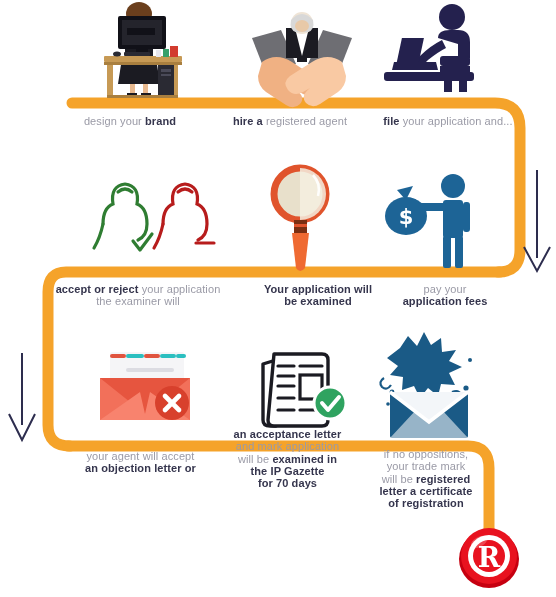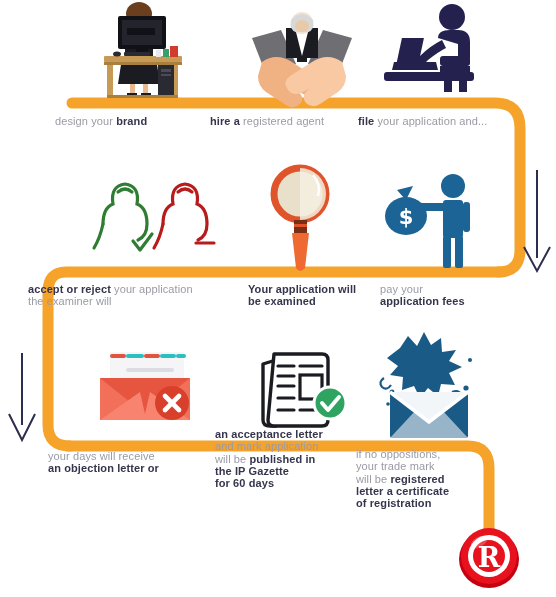--- a/index.html
+++ b/index.html
@@ -9,30 +9,30 @@
     font-family:"Liberation Sans","DejaVu Sans",sans-serif;
     color:#3d3d52;
   }
   #infographic{position:absolute;inset:0;width:556px;height:597px;}
   .layer{position:absolute;left:0;top:0;width:556px;height:597px;}
   #path-layer{z-index:1;}
   #icon-layer{z-index:2;}
   #text-layer{z-index:3;}
 
   .caption{
-    position:absolute;line-height:1.12;
+    position:absolute;text-align:center;line-height:1.12;
     font-size:11px;color:#9a9aa6;letter-spacing:.1px;
   }
   .caption b{color:#35354d;font-weight:bold;}
   .caption .ln{display:block;white-space:nowrap;}
 
   
   #cap-brand{left:55px;top:115px;width:150px;}
   #cap-agent{left:210px;top:115px;width:160px;}
-  #cap-file{left:358px;top:115px;width:180px;text-align:left;}
+  #cap-file{left:358px;top:115px;width:180px;text-align:center;}
 
   
   #cap-examiner{left:28px;top:283px;width:220px;}
   #cap-examined{left:248px;top:283px;width:140px;}
   #cap-fees{left:380px;top:283px;width:130px;}
 
   
   #cap-objection{left:48px;top:450px;width:185px;}
   #cap-acceptance{left:215px;top:428px;width:145px;}
   #cap-registered{left:356px;top:448px;width:140px;}
@@ -272,30 +272,30 @@
       <span class="ln"><b>Your application will</b></span>
       <span class="ln"><b>be examined</b></span>
     </div>
 
     <div class="caption" id="cap-fees">
       <span class="ln">pay your</span>
       <span class="ln"><b>application fees</b></span>
     </div>
 
     <div class="caption" id="cap-objection">
-      <span class="ln">your days will receive</span>
+      <span class="ln">your agent will accept</span>
       <span class="ln"><b>an objection letter or</b></span>
     </div>
 
     <div class="caption" id="cap-acceptance">
       <span class="ln"><b>an acceptance letter</b></span>
       <span class="ln">and mark application</span>
-      <span class="ln"><span>will be </span><b>published in</b></span>
+      <span class="ln"><span>will be </span><b>examined in</b></span>
       <span class="ln"><b>the IP Gazette</b></span>
-      <span class="ln"><b>for 60 days</b></span>
+      <span class="ln"><b>for 70 days</b></span>
     </div>
 
     <div class="caption" id="cap-registered">
       <span class="ln">if no oppositions,</span>
       <span class="ln">your trade mark</span>
       <span class="ln"><span>will be </span><b>registered</b></span>
       <span class="ln"><b>letter a certificate</b></span>
       <span class="ln"><b>of registration</b></span>
     </div>
 

